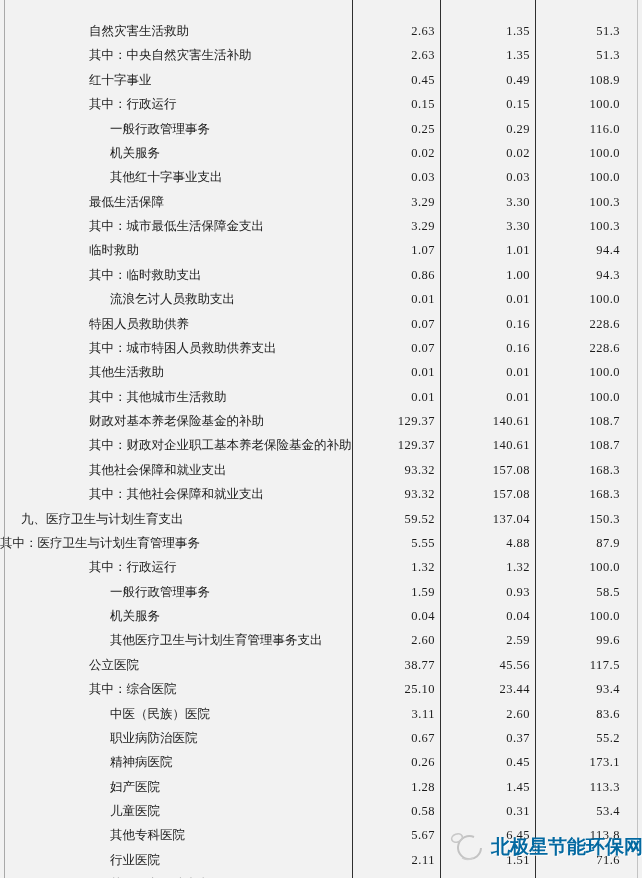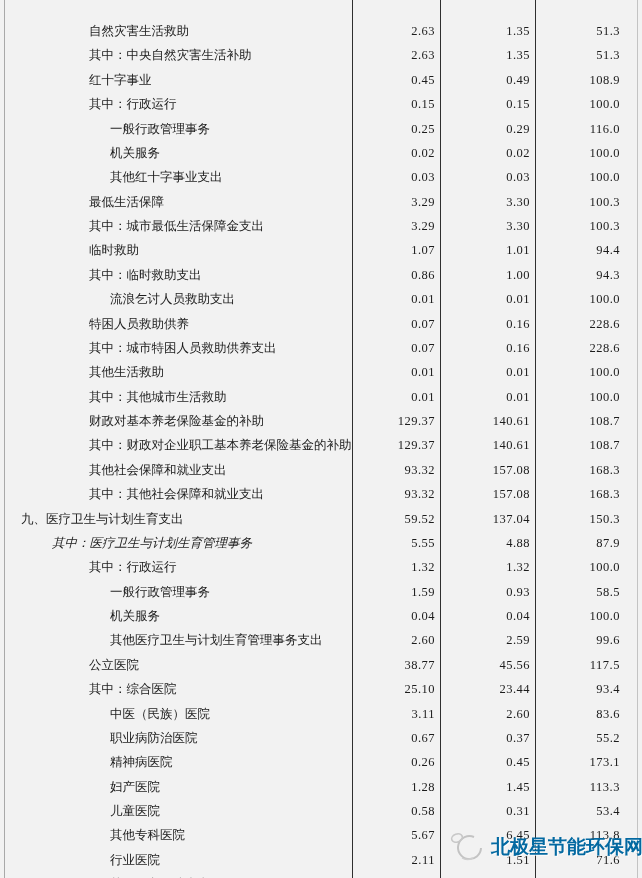--- a/index.html
+++ b/index.html
@@ -24,21 +24,21 @@
     height:24.38px;
     align-items:center;
     font-size:12.5px;
     line-height:24.38px;
     white-space:nowrap;
   }
   .trow .label{overflow:hidden;}
   .trow .val{text-align:right;padding-right:5px;letter-spacing:0.5px;}
   .trow .val.pct{padding-right:22px;}
   .ind-0{padding-left:21px;}
-  .ind-1{padding-left:52px;font-style:italic;}
+  .ind-1{}
   .ind-2{padding-left:89px;}
   .ind-3{padding-left:110px;}
   .watermark{
     position:absolute;
     left:448px;top:830px;
     height:34px;
     display:flex;align-items:center;
     pointer-events:none;
   }
   .wm-logo{margin-right:5px;opacity:0.9;}

